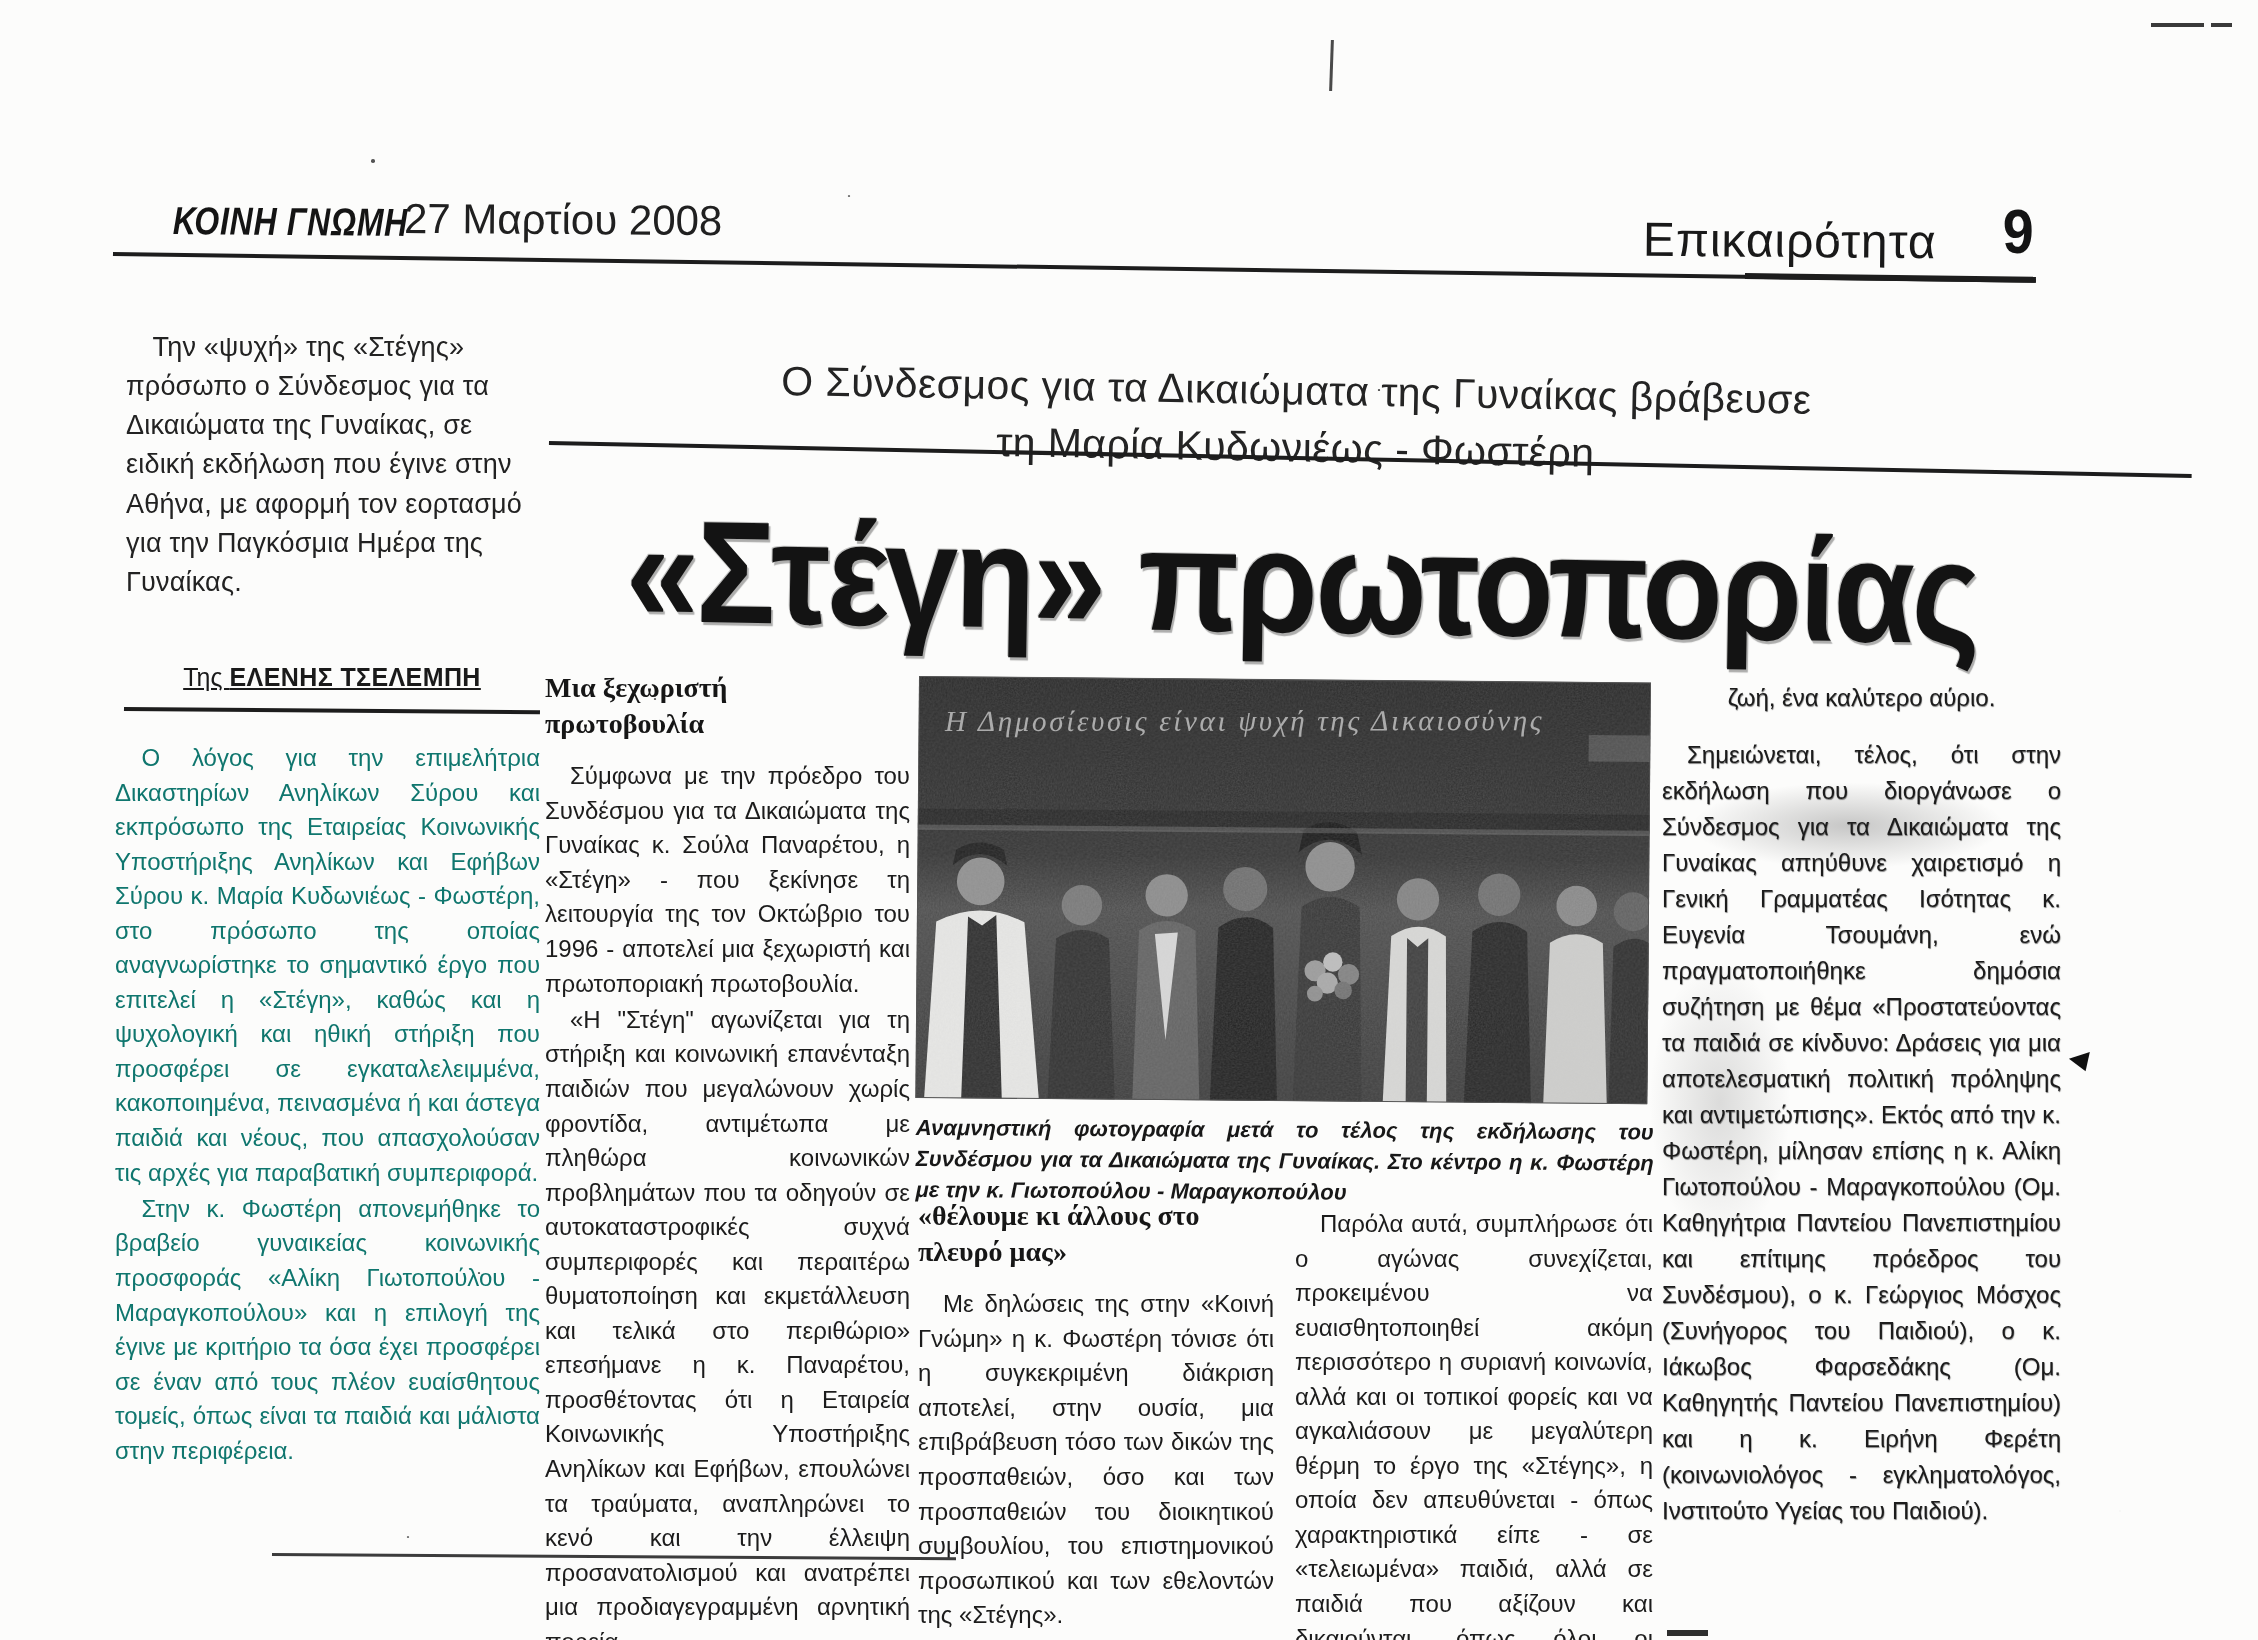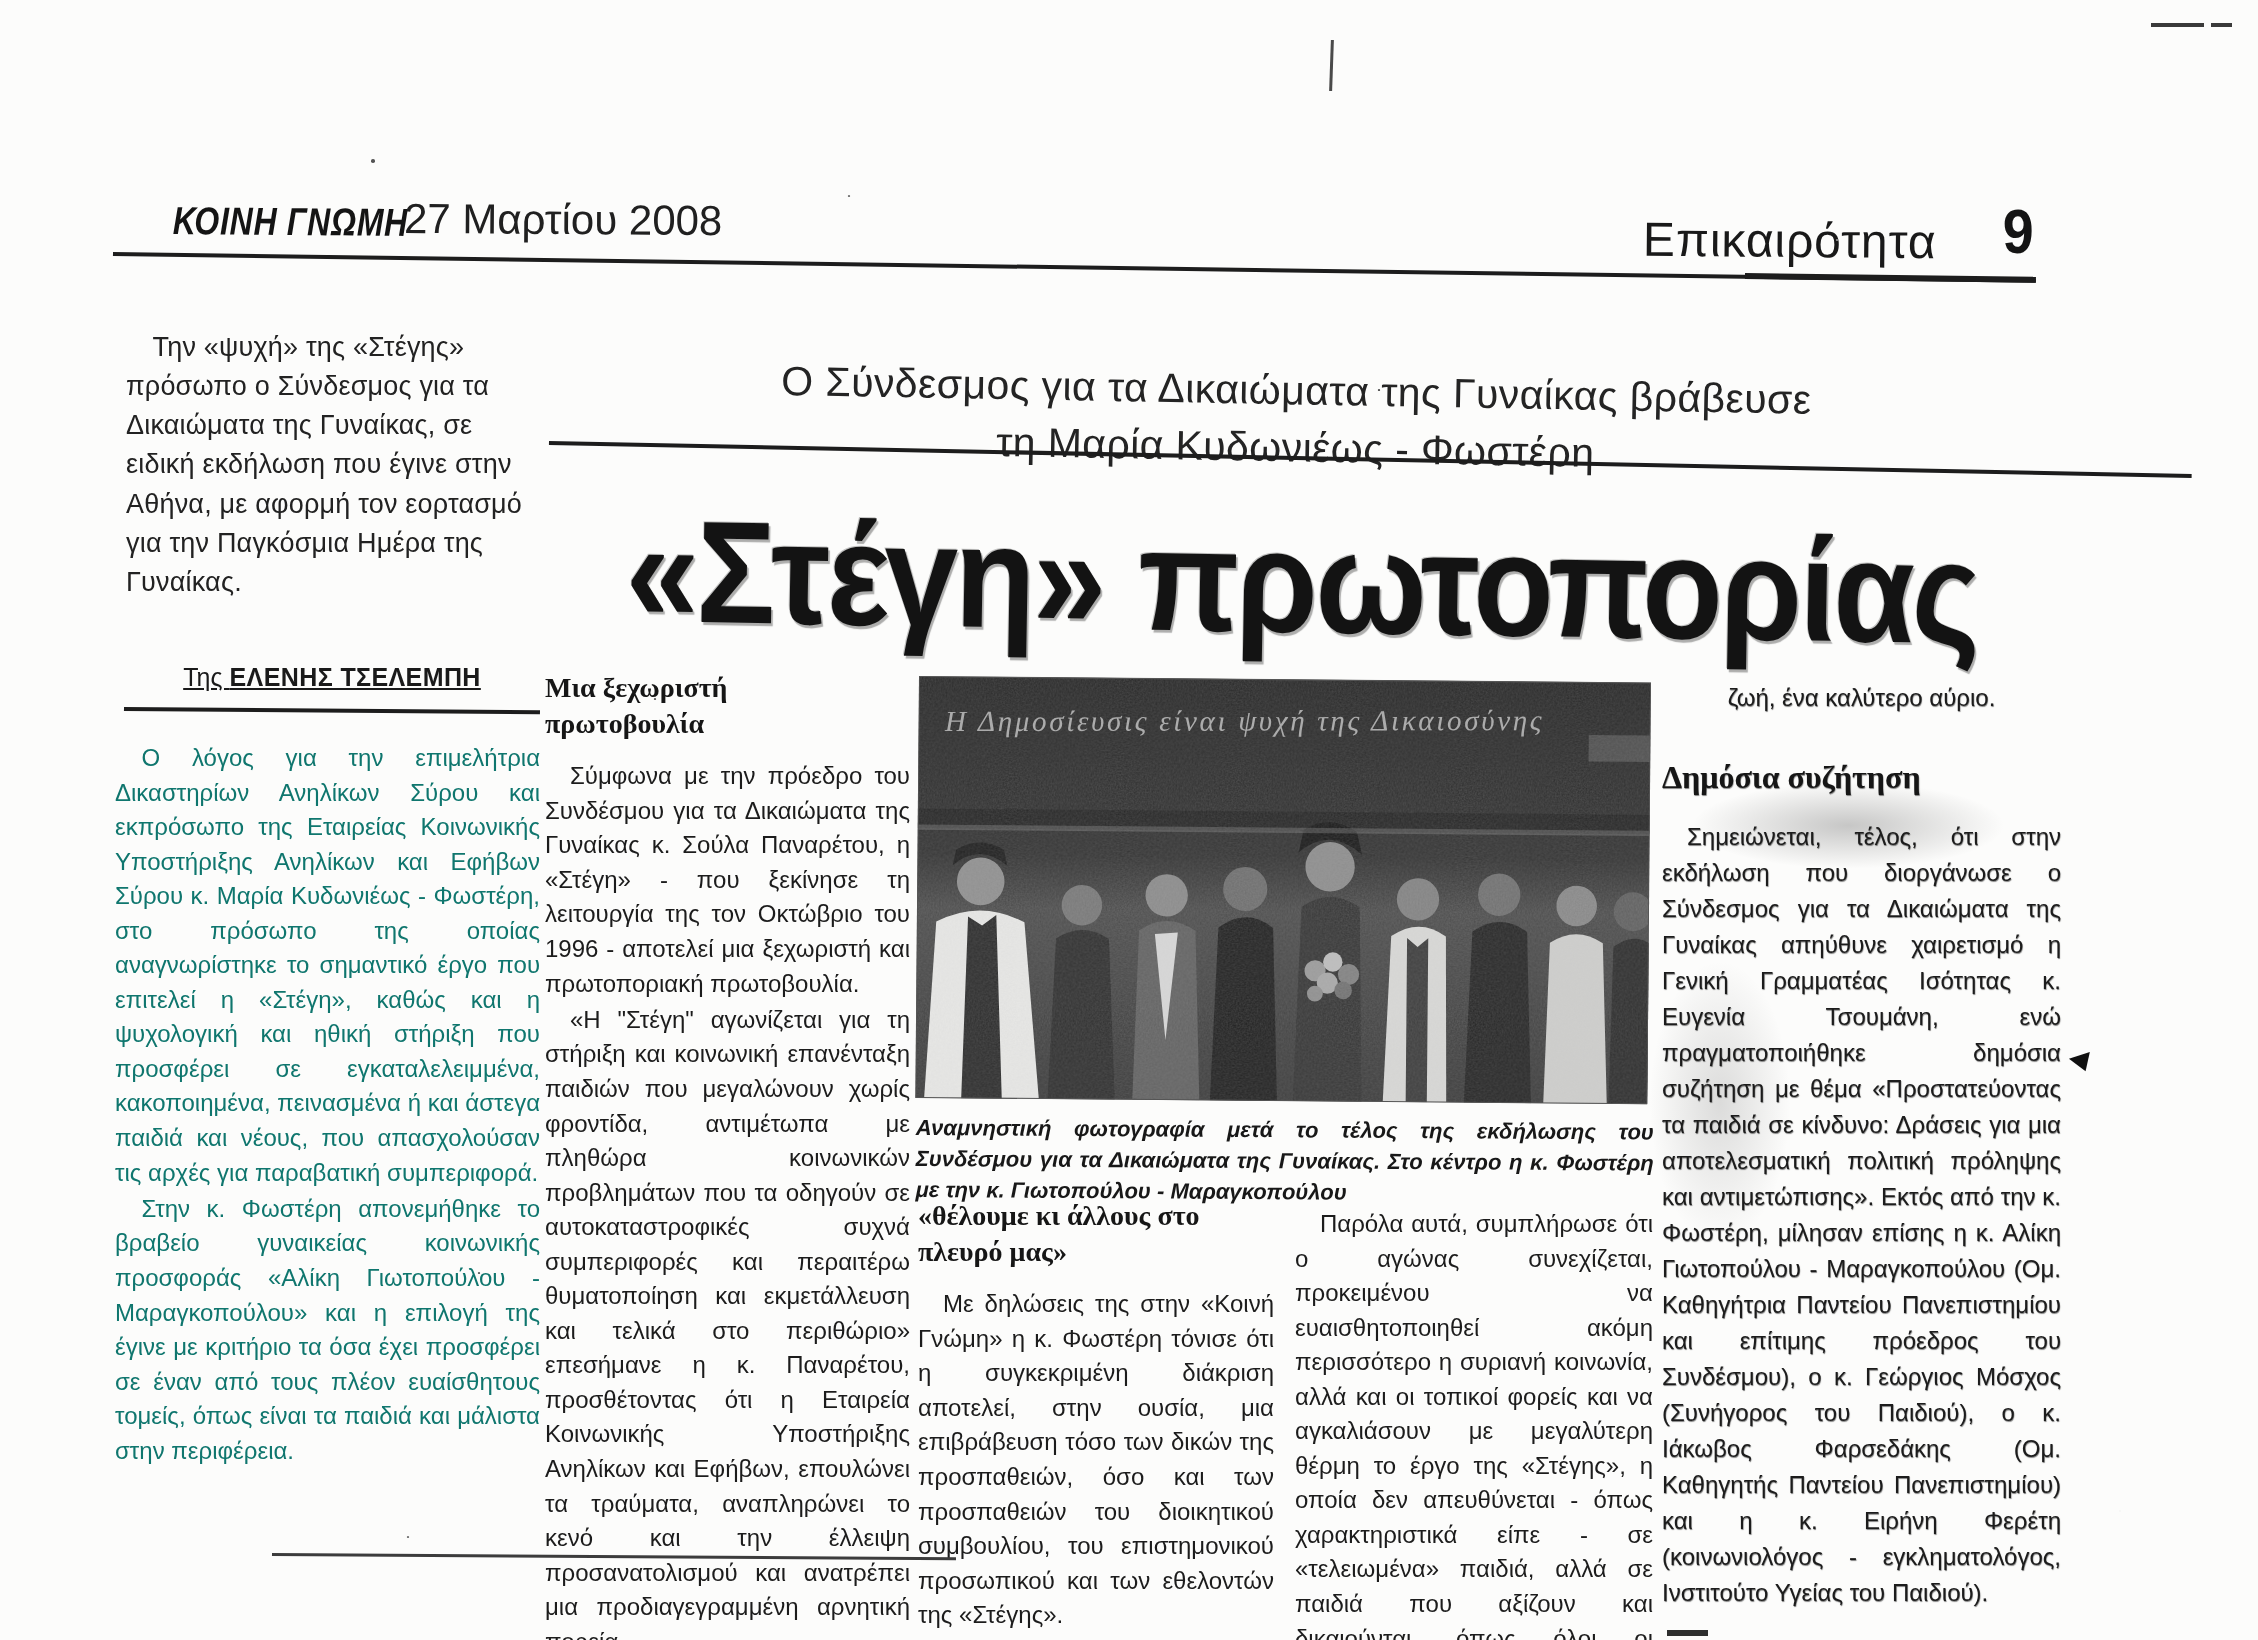--- a/index.html
+++ b/index.html
@@ -184,21 +184,20 @@
   <p>Παρόλα αυτά, συμπλήρωσε ότι ο αγώνας συνεχίζεται, προκειμένου να ευαισθητοποιηθεί ακόμη περισσότερο η συριανή κοινωνία, αλλά και οι τοπικοί φορείς και να αγκαλιάσουν με μεγαλύτερη θέρμη το έργο της «Στέγης», η οποία δεν απευθύνεται - όπως χαρακτηριστικά είπε - σε «τελειωμένα» παιδιά, αλλά σε παιδιά που αξίζουν και δικαιούνται, όπως όλοι οι συνομήλικοί τους, μια καλύτερη</p>
 </div>
 
 <div class="blob" style="left:1641px;top:768px;width:415px;height:115px;
      background:radial-gradient(closest-side,rgba(60,60,60,0.28),rgba(60,60,60,0) 75%);"></div>
 <div class="blob" style="left:1632px;top:926px;width:176px;height:353px;
      background:radial-gradient(closest-side,rgba(70,70,70,0.18),rgba(70,70,70,0) 80%);"></div>
 
 <div class="abs smudged" style="left:1662px;top:681px;width:399px;">
   <div class="col" style="text-align:center;">ζωή, ένα καλύτερο αύριο.</div>
-  <h2 class="colhead" style="font-size:32px;margin-top:41px;">Δημόσια συζήτηση</h2>
   <div class="col" style="margin-top:21px;font-size:24px;line-height:1.5;">
     <p>Σημειώνεται, τέλος, ότι στην εκδήλωση που διοργάνωσε ο Σύνδεσμος για τα Δικαιώματα της Γυναίκας απηύθυνε χαιρετισμό η Γενική Γραμματέας Ισότητας κ. Ευγενία Τσουμάνη, ενώ πραγματοποιήθηκε δημόσια συζήτηση με θέμα «Προστατεύοντας τα παιδιά σε κίνδυνο: Δράσεις για μια αποτελεσματική πολιτική πρόληψης και αντιμετώπισης». Εκτός από την κ. Φωστέρη, μίλησαν επίσης η κ. Αλίκη Γιωτοπούλου - Μαραγκοπούλου (Ομ. Καθηγήτρια Παντείου Πανεπιστημίου και επίτιμης πρόεδρος του Συνδέσμου), ο κ. Γεώργιος Μόσχος (Συνήγορος του Παιδιού), ο κ. Ιάκωβος Φαρσεδάκης (Ομ. Καθηγητής Παντείου Πανεπιστημίου) και η κ. Ειρήνη Φερέτη (κοινωνιολόγος - εγκληματολόγος, Ινστιτούτο Υγείας του Παιδιού).</p>
   </div>
 </div>
 
 <div class="abs rule" style="left:272px;top:1553px;width:684px;height:2.6px;background:#3c3c3c;transform:rotate(0.35deg);"></div>
 
 <div class="abs" style="left:2151px;top:23px;width:53px;height:3.5px;background:#3a3a3a;"></div>
 <div class="abs" style="left:2211px;top:23px;width:21px;height:3.5px;background:#3a3a3a;"></div>
 <div class="abs" style="left:1330px;top:40px;width:2.6px;height:51px;background:#4a4a4a;transform:rotate(2deg);"></div>

